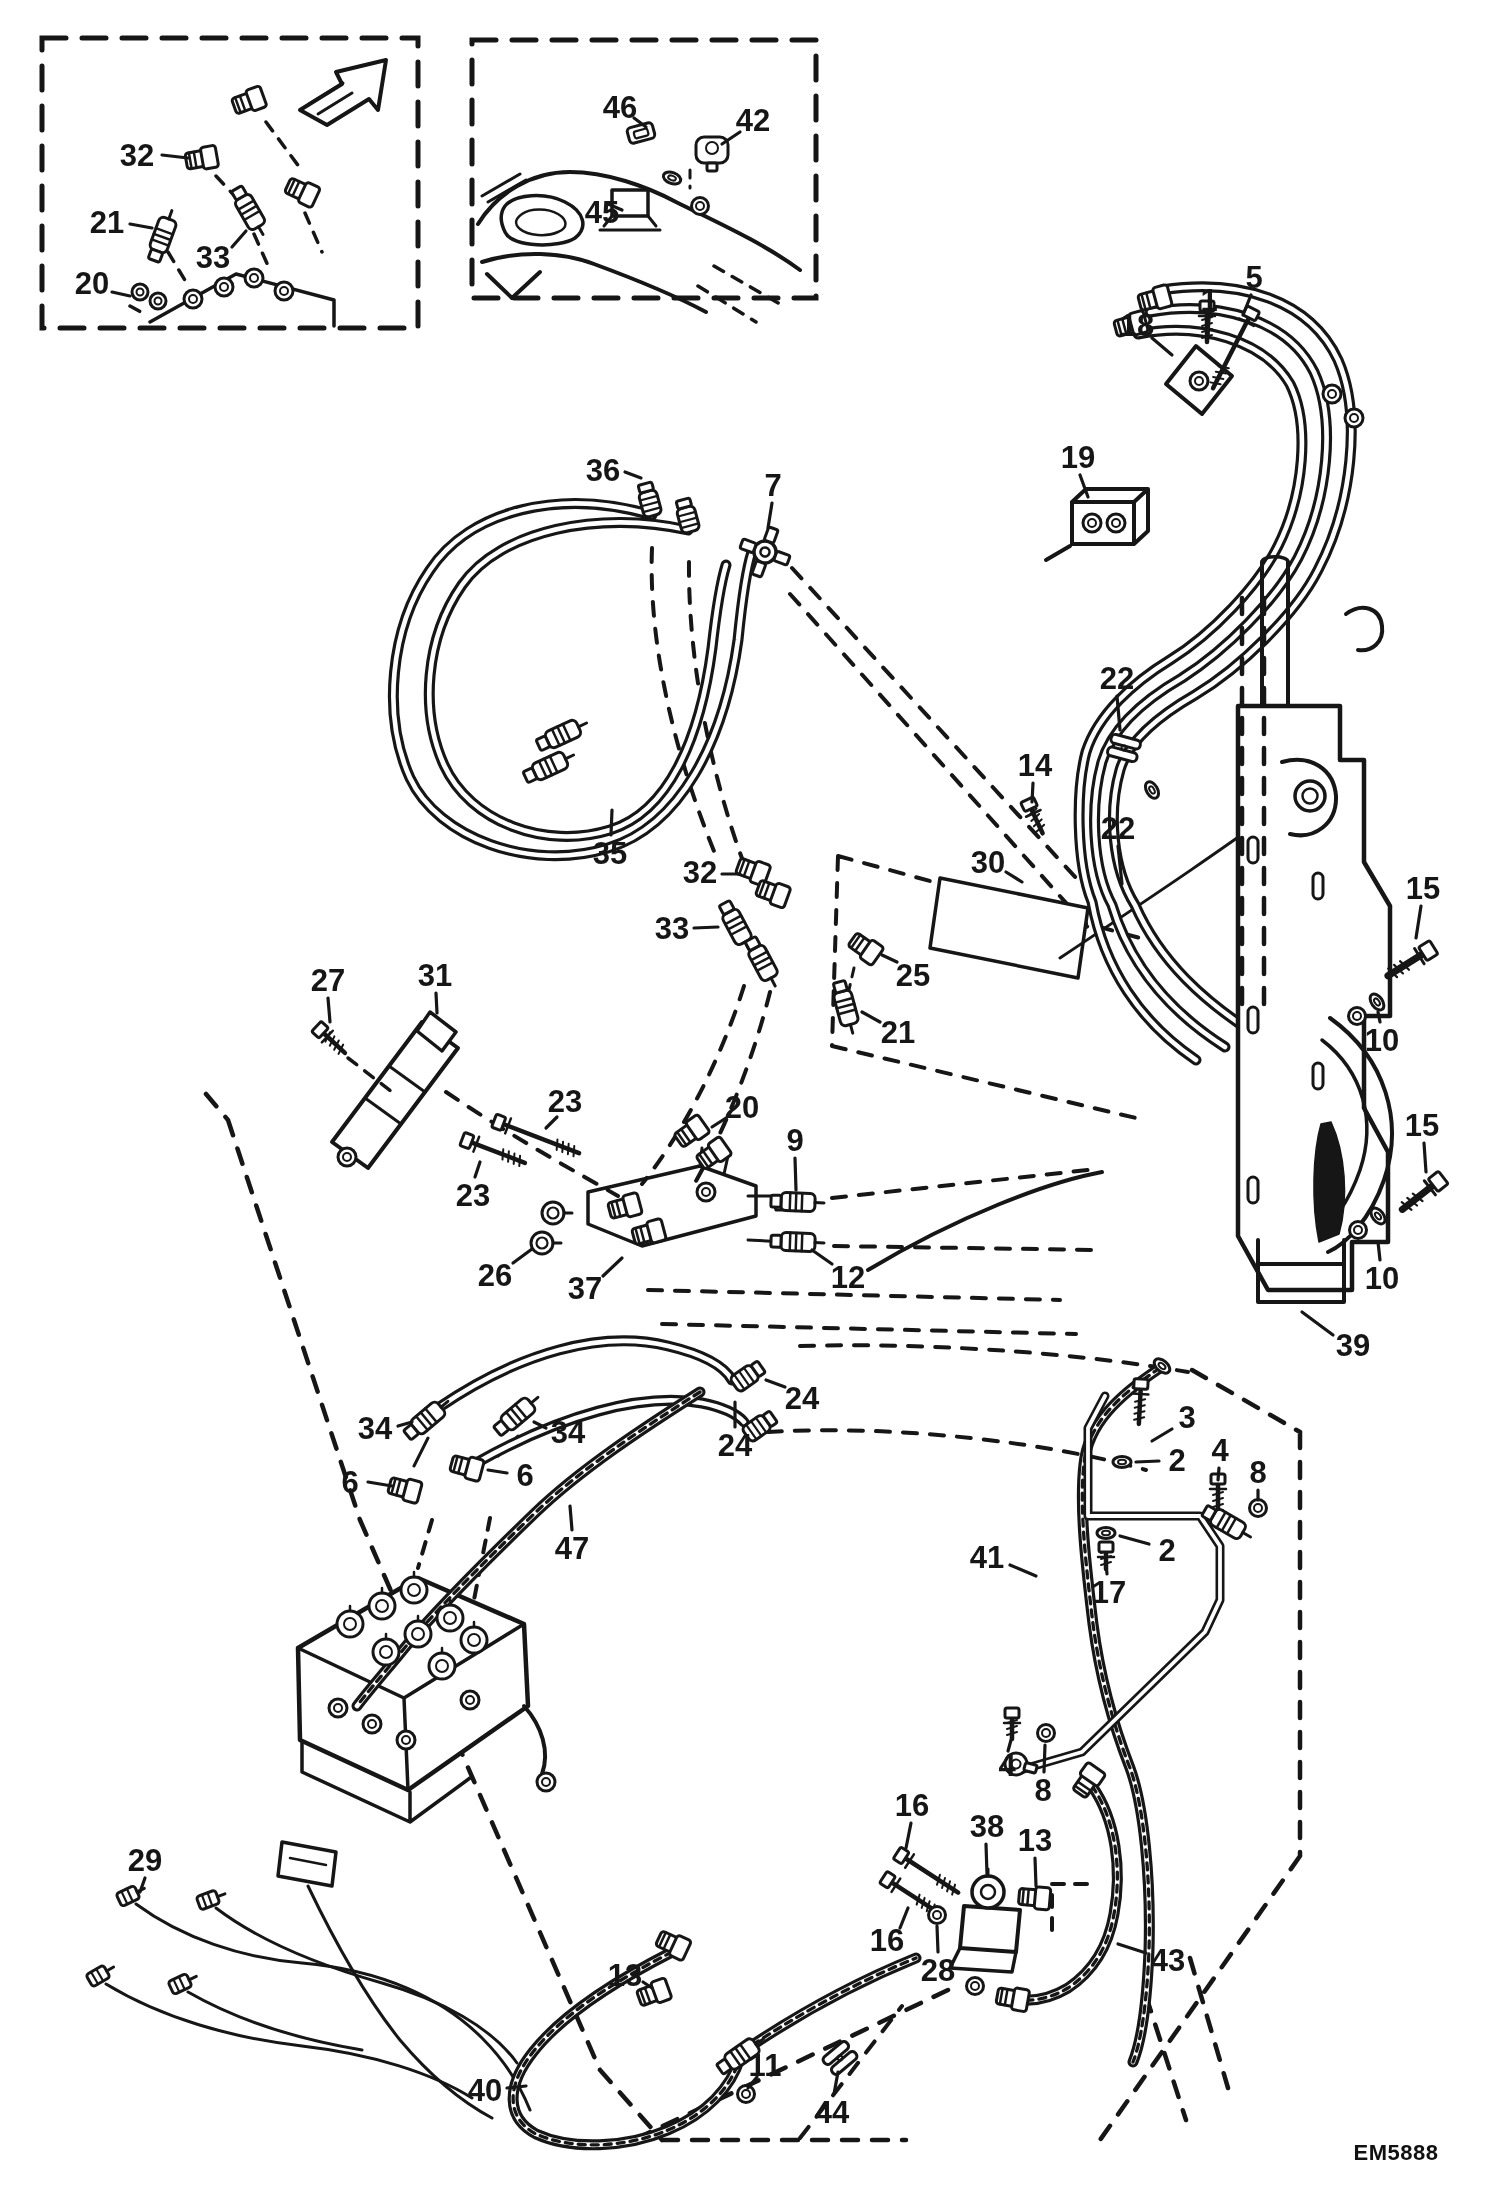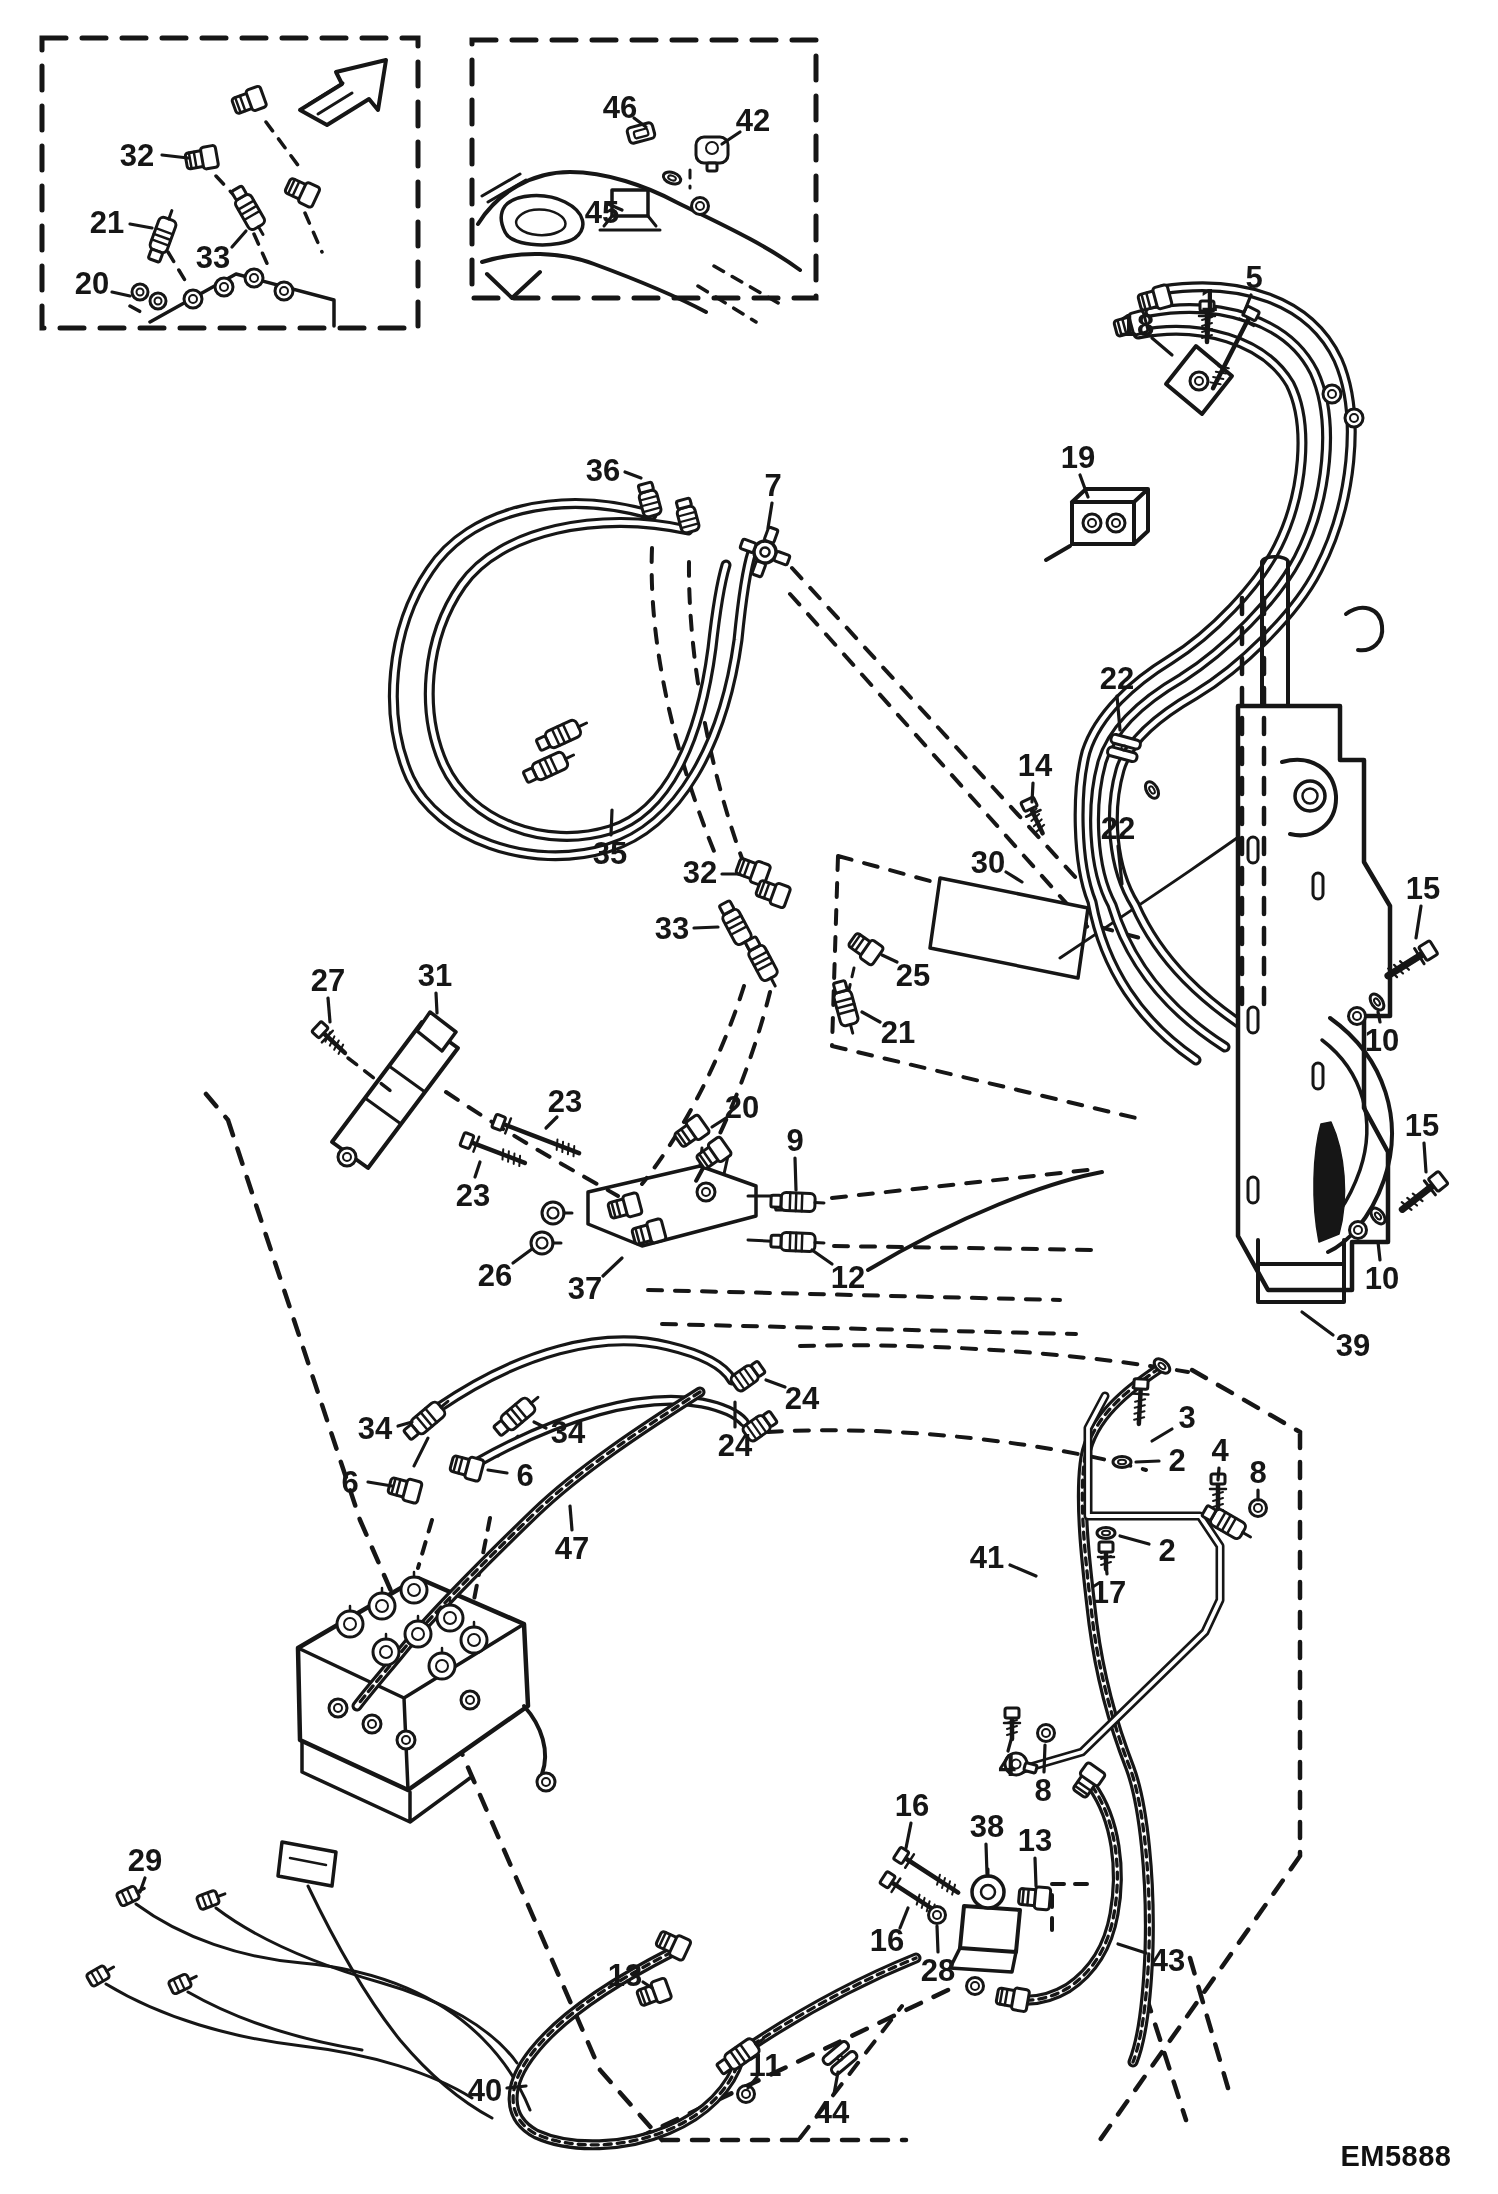--- a/index.html
+++ b/index.html
@@ -1,21 +1,21 @@
 <!DOCTYPE html>
 <html><head>
 <meta charset="utf-8">
 <style>
   html,body{margin:0;padding:0;background:#fff;}
   body{width:1498px;height:2194px;position:relative;font-family:"Liberation Sans",sans-serif;}
   #stage{position:absolute;left:0;top:0;width:1498px;height:2194px;}
   svg{display:block}
   .code-label{
     position:absolute;left:1316px;top:2140px;width:160px;text-align:center;
-    font-weight:900;font-size:29px;letter-spacing:.5px;color:#111;
+    font-weight:900;font-size:22px;letter-spacing:.5px;color:#111;
     font-family:"Liberation Sans",sans-serif;
   }
 </style>
 </head>
 <body>
 
 <div id="stage">
   <svg id="diagram" xmlns="http://www.w3.org/2000/svg" viewBox="0 0 1498 2194" width="1498" height="2194">
       <rect x="42" y="38" width="376" height="290" fill="none" stroke="#161616" stroke-width="5" stroke-dasharray="24 16" stroke-linecap="round"></rect>
       <rect x="472" y="40" width="344" height="258" fill="none" stroke="#161616" stroke-width="5" stroke-dasharray="24 16" stroke-linecap="round"></rect>

